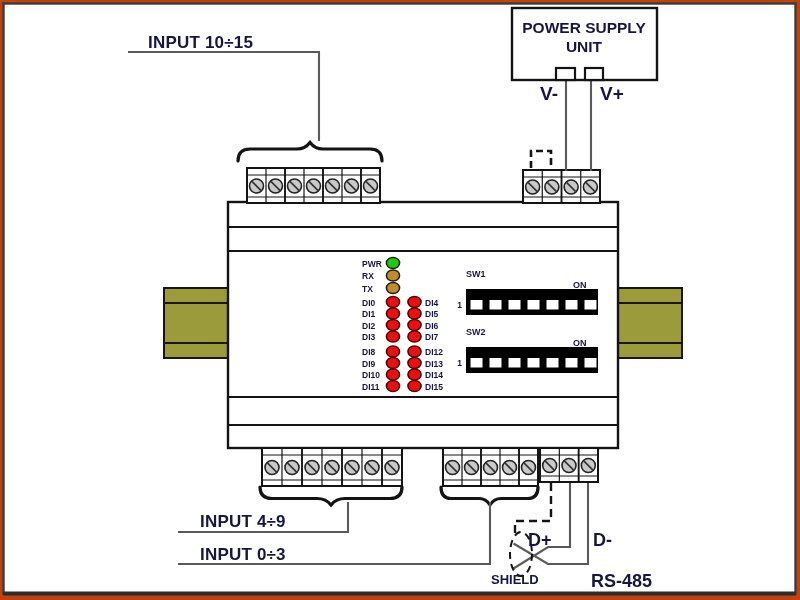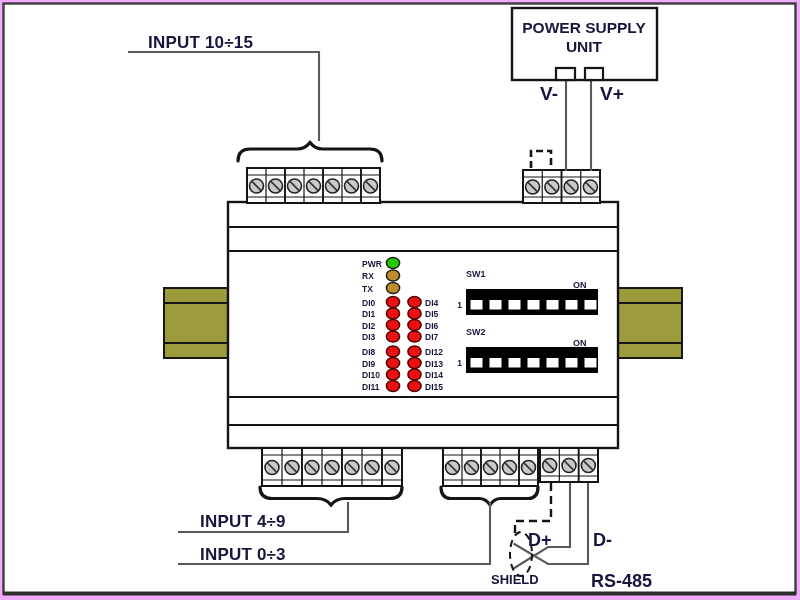--- a/index.html
+++ b/index.html
@@ -1,17 +1,17 @@
 <!DOCTYPE html>
 <html><head>
 <meta charset="utf-8">
 <style>
   html,body{margin:0;padding:0;background:#ffffff;}
   .stage{
-    position:relative;width:800px;height:600px;background:#f0abfc;
+    position:relative;width:800px;height:600px;background:#c2410c;
     font-family:"Liberation Sans",sans-serif;overflow:hidden;
   }
   svg{position:absolute;left:0;top:0;}
   text{font-family:"Liberation Sans",sans-serif;font-weight:700;fill:#16163e;}
   .lbl-big{font-size:17px;letter-spacing:.2px;}
   .lbl-v{font-size:19px;}
   .lbl-d{font-size:18px;}
   .lbl-shield{font-size:13px;}
   .lbl-psu{font-size:15.5px;}
   .lbl-small{font-size:8.5px;}

